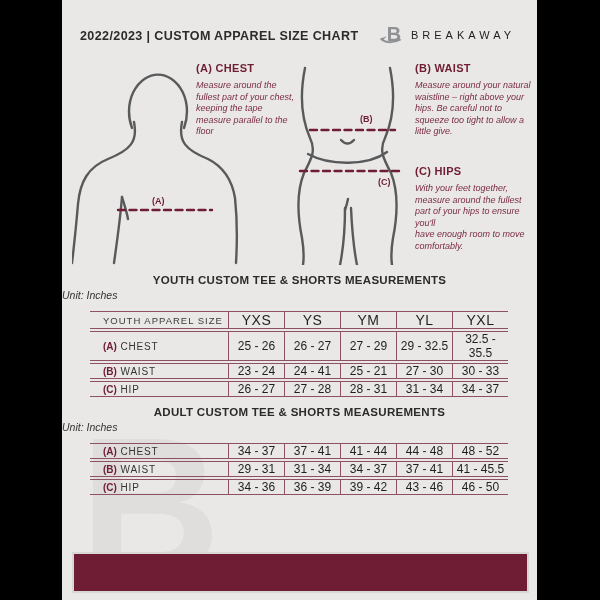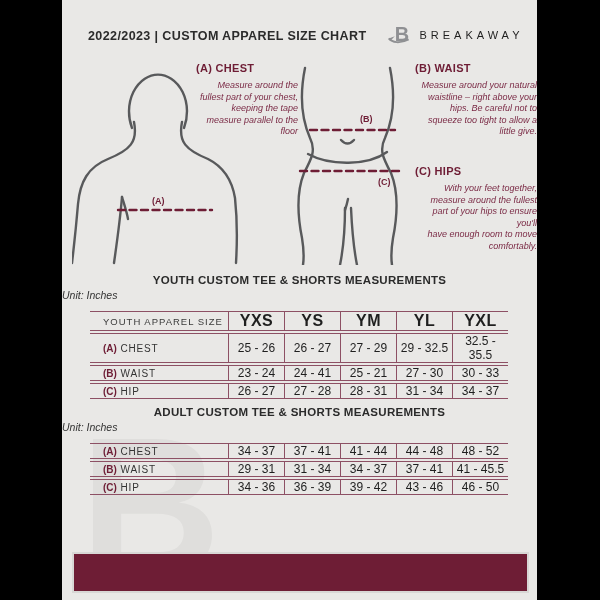--- a/index.html
+++ b/index.html
@@ -9,51 +9,51 @@
     --sheet:#e9e8e6;
     --ink:#2b2b2b;
     --figure:#58595b;
   }
   *{margin:0;padding:0;box-sizing:border-box;}
   body{background:#000;font-family:"Liberation Sans",sans-serif;}
   .canvas{position:relative;width:600px;height:600px;background:#000;overflow:hidden;}
   .sheet{position:absolute;left:62px;top:0;width:475px;height:600px;background:var(--sheet);overflow:hidden;}
 
   
-  .hdr{position:absolute;top:22px;left:26px;right:22px;display:flex;justify-content:flex-start;align-items:center;}
+  .hdr{position:absolute;top:22px;left:26px;right:22px;display:flex;justify-content:flex-end;align-items:center;}
   .hdr-title{font-size:13.5px;font-weight:bold;color:var(--ink);letter-spacing:.4px;transform:scaleX(.93);transform-origin:left center;white-space:nowrap;}
   .brand{display:flex;align-items:center;gap:6px;}
   .brand-name{font-size:11px;font-weight:normal;color:#1f1f1f;letter-spacing:4px;}
 
   
   .gblock{position:absolute;}
   .gb-chest{left:134px;top:62px;width:102px;}
   .gb-waist{left:353px;top:62px;width:122px;}
   .gb-hips{left:353px;top:165px;width:122px;}
   .g-head{font-size:11px;font-weight:bold;color:var(--maroon);letter-spacing:.3px;}
-  .g-body{margin-top:6px;font-size:9px;font-style:italic;line-height:11.5px;color:var(--maroon-soft);white-space:pre-line;text-align:right;}
+  .g-body{margin-top:6px;font-size:9px;font-style:italic;line-height:11.5px;color:var(--maroon-soft);white-space:pre-line;}
 
   .fig{position:absolute;}
   .fig-upper{left:10px;top:56px;}
   .fig-lower{left:228px;top:58px;}
   .fig path{fill:none;stroke:var(--figure);stroke-width:2.4;stroke-linecap:round;}
   .fig .dash{stroke:var(--maroon);stroke-width:2.4;stroke-dasharray:7 4.5;}
   .fig text{font-family:"Liberation Sans",sans-serif;font-size:9px;font-weight:bold;fill:var(--maroon);}
 
   
   .sec-title{position:absolute;left:0;width:100%;text-align:center;font-size:11.5px;font-weight:bold;color:var(--ink);letter-spacing:.3px;}
   .sec-unit{position:absolute;left:0;width:100%;font-size:10.5px;font-style:italic;color:#333;}
   .tblwrap{position:absolute;left:28px;width:418px;z-index:1;}
   table{border-collapse:separate;border-spacing:0 2px;width:418px;table-layout:fixed;}
   col.c0{width:138px;}
   col.cv{width:56px;}
   td{height:14px;border-top:1px solid var(--line);border-bottom:1px solid var(--line);vertical-align:middle;}
   td + td{border-left:1px solid var(--line);}
   td.lbl{padding-left:13px;text-align:left;font-size:9.5px;color:#3a3a3a;letter-spacing:1px;}
-  td.szh{text-align:center;font-size:16px;font-weight:bold;color:#1f1f1f;letter-spacing:.5px;margin-left:12px;}
+  td.szh{text-align:center;font-size:14px;font-weight:normal;color:#1f1f1f;letter-spacing:.5px;margin-left:12px;}
   td.val{text-align:center;font-size:12px;color:#1f1f1f;}
   .rowkey{font-weight:bold;color:var(--maroon);font-size:10px;letter-spacing:0;}
   .rowlbl{font-size:10px;color:#333;letter-spacing:.8px;}
 
   .y-title{top:274px;} .y-unit{top:289px;} .y-tbl{top:309px;}
   .a-title{top:406px;} .a-unit{top:421px;} .a-tbl{top:441px;}
 
   
   .watermark{position:absolute;left:18px;top:408px;z-index:0;font-size:195px;font-weight:bold;color:#dcdbd9;line-height:1;opacity:.75;}
   .footer-bar{position:absolute;left:10px;top:552px;width:457px;height:41px;background:var(--maroon);border:2px solid #d8d7d5;z-index:2;}

